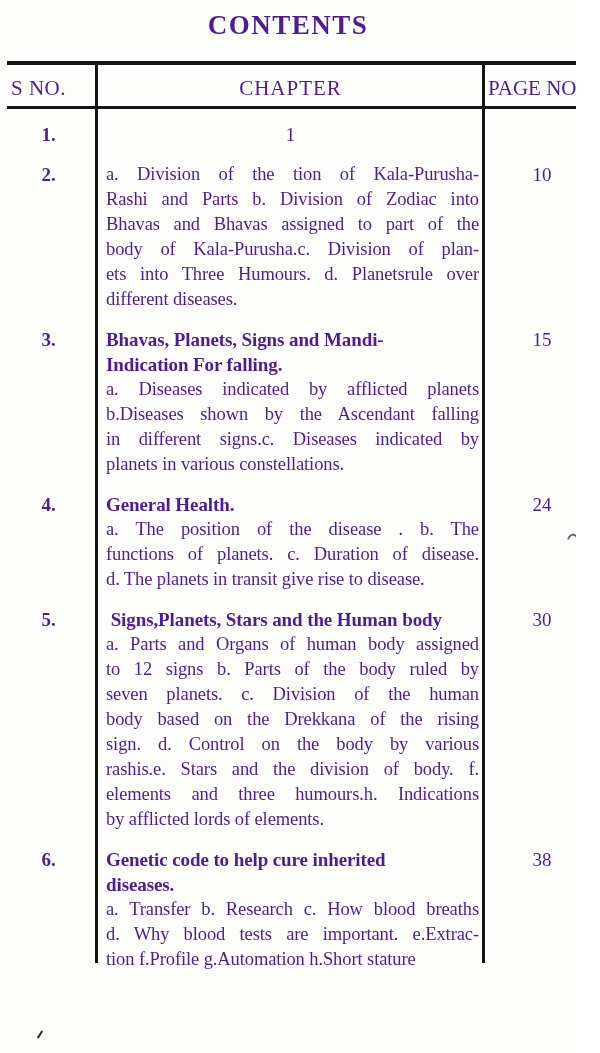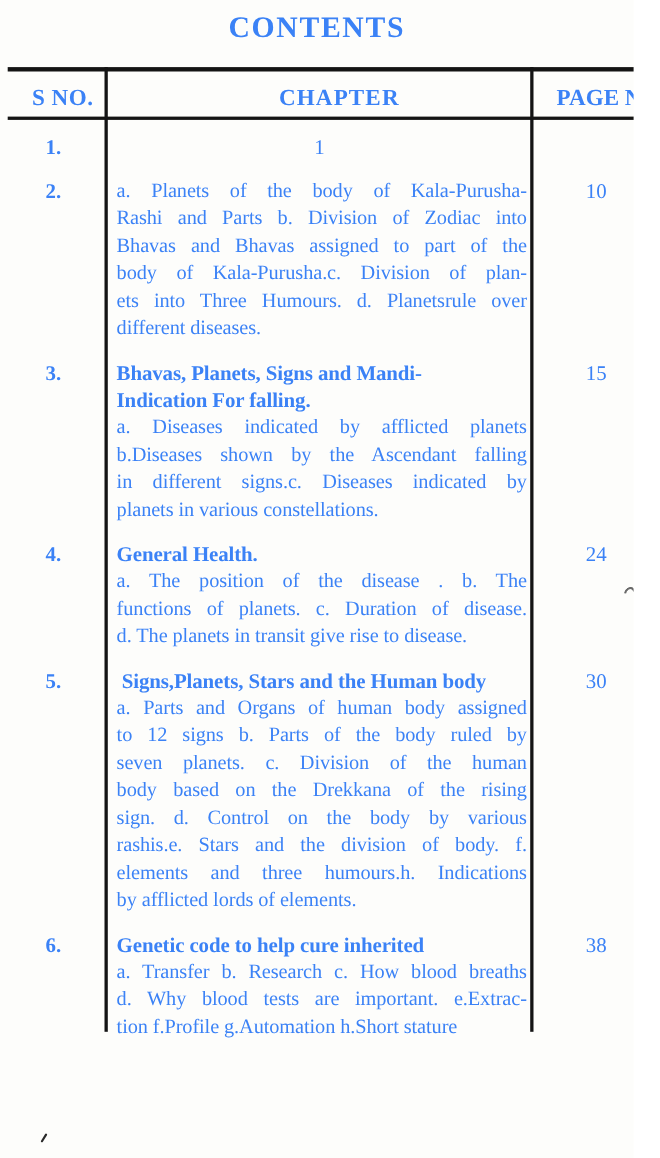--- a/index.html
+++ b/index.html
@@ -2,21 +2,21 @@
 <html><head>
 <meta charset="utf-8">
 <style>
   html, body { margin: 0; padding: 0; background: #ffffff; }
   .page {
     position: relative;
     width: 576px;
     height: 1053px;
     background: #fdfdfb;
     font-family: "Liberation Serif", serif;
-    color: #3b82f6;
+    color: #4c1d95;
     overflow: hidden;
   }
   .doc-title {
     position: absolute;
     top: 10px;
     left: 0;
     width: 100%;
     margin: 0;
     text-align: center;
     font-size: 27px;
@@ -43,23 +43,22 @@
   }
   .vline-1 { left: 95px; }
   .vline-2 { left: 482px; }
 
   .thead {
     position: relative;
     height: 48px;
     display: grid;
     grid-template-columns: 97px 387px 116px;
     align-items: center;
-    font-weight: bold;
+    font-weight: normal;
     font-size: 21px;
-    padding-left: 18px;
   }
   .th-sno { padding-left: 11px; padding-top: 6px; letter-spacing: 0.5px; }
   .th-chapter { text-align: center; padding-top: 6px; letter-spacing: 1px; }
   .th-page { padding-left: 4px; padding-top: 6px; letter-spacing: 0px; }
 
   .tbody { padding-top: 13px; }
   .toc-row {
     display: grid;
     grid-template-columns: 97px 387px 116px;
     align-items: start;
@@ -128,21 +127,21 @@
 
     <div class="tbody" id="rows">
   <div class="toc-row">
     <div class="cell-sno">1.</div>
     <div class="cell-page">1</div>
   </div>
 
   <div class="toc-row">
     <div class="cell-sno">2.</div>
     <div class="cell-chapter">
-            <div class="line desc-line just">a. Planets of the body of Kala-Purusha-</div>
+            <div class="line desc-line just">a. Division of the tion of Kala-Purusha-</div>
             <div class="line desc-line just">Rashi and Parts b. Division of Zodiac into</div>
             <div class="line desc-line just">Bhavas and Bhavas assigned to part of the</div>
             <div class="line desc-line just">body of Kala-Purusha.c. Division of plan-</div>
             <div class="line desc-line just">ets into Three Humours. d. Planetsrule over</div>
             <div class="line desc-line">different diseases.</div>
           </div>
     <div class="cell-page">10</div>
   </div>
 
   <div class="toc-row">
@@ -182,20 +181,21 @@
             <div class="line desc-line just">elements and three humours.h. Indications</div>
             <div class="line desc-line">by afflicted lords of elements.</div>
           </div>
     <div class="cell-page">30</div>
   </div>
 
   <div class="toc-row">
     <div class="cell-sno">6.</div>
     <div class="cell-chapter">
             <div class="line title-line">Genetic code to help cure inherited</div>
+            <div class="line title-line">diseases.</div>
             <div class="line desc-line just">a. Transfer b. Research c. How blood breaths</div>
             <div class="line desc-line just">d. Why blood tests are important. e.Extrac-</div>
             <div class="line desc-line">tion f.Profile g.Automation h.Short stature</div>
           </div>
     <div class="cell-page">38</div>
   </div>
 </div>
 
     <div class="vline vline-1"></div>
     <div class="vline vline-2"></div>

